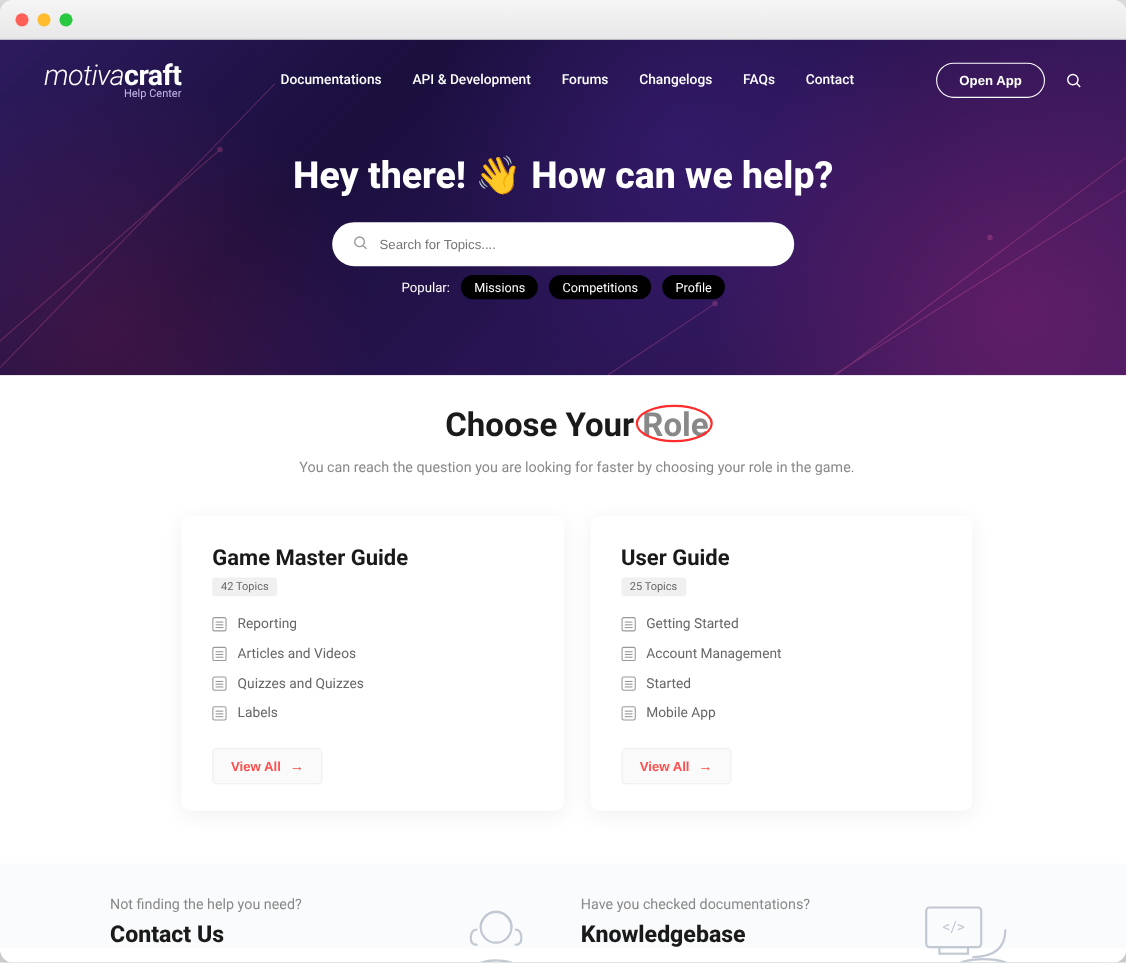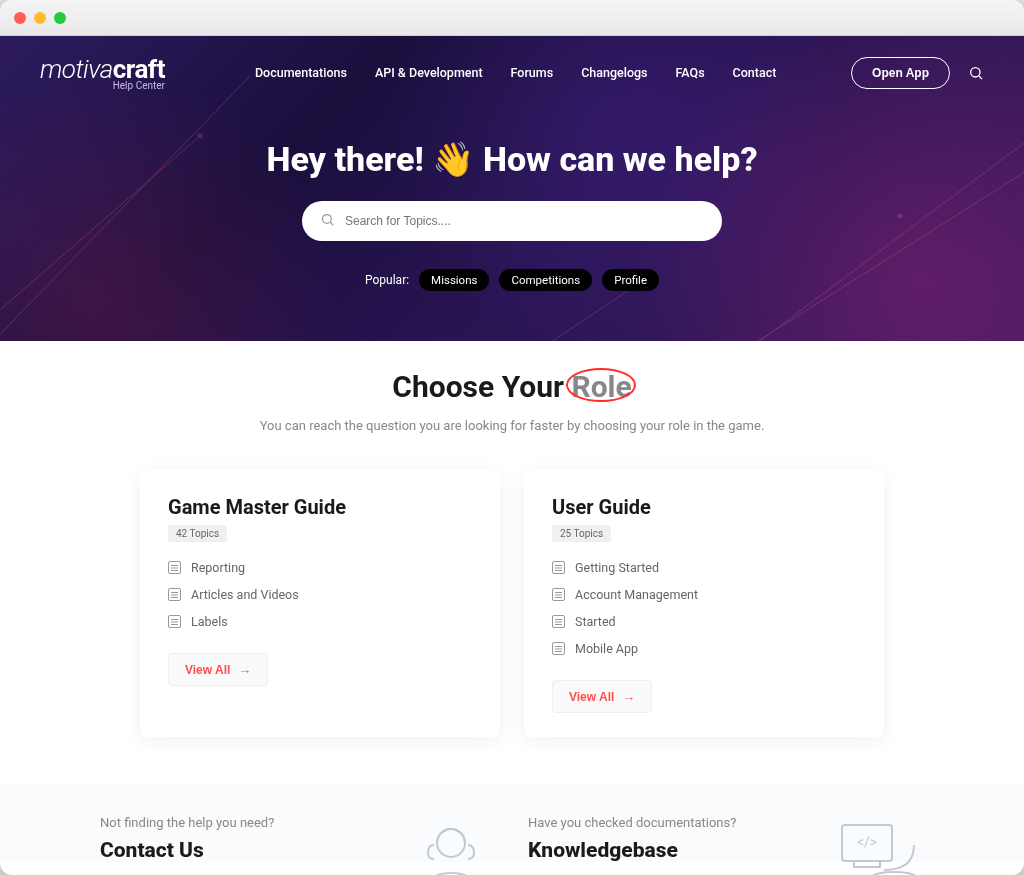--- a/index.html
+++ b/index.html
@@ -33,24 +33,24 @@
 .nav a { color: #fff; font-size: 12.5px; text-decoration: none; font-weight: 500; }
 
 .right-actions { margin-left: auto; display: flex; align-items: center; gap: 18px; }
 .open-app { border: 1.5px solid #fff; color: #fff; background: transparent; border-radius: 20px; padding: 8px 20px; font-size: 12px; font-weight: 600; cursor: pointer; }
 .search-icon-btn { color: #fff; cursor: pointer; display: flex; }
 
 .hero-center { position: relative; z-index: 2; text-align: center; margin-top: 48px; }
 .hero-title { color: #fff; font-size: 34px; font-weight: 800; }
 .search-wrap { margin: 22px auto 0; width: 420px; height: 40px; background: #fff; border-radius: 22px; display: flex; align-items: center; padding: 16px 18px; gap: 10px; }
 .search-wrap input { border: 0; outline: 0; flex: 1; font-size: 12px; color: #555; }
-.popular-row { margin-top: 28px; display: flex; justify-content: center; align-items: center; gap: 10px; color: #fff; font-size: 12px; }
+.popular-row { margin-top: 8px; display: flex; justify-content: center; align-items: center; gap: 10px; color: #fff; font-size: 12px; }
 .tag { background: #000; color: #fff; padding: 4px 12px; border-radius: 12px; font-size: 11.5px; cursor: pointer; }
 
-.section { padding: 28px 40px 0; text-align: center; }
+.section { padding: 28px 40px 0; text-align: center; margin-left: 25px; }
 .role-title { font-size: 30px; font-weight: 700; color: #1a1a1a; position: relative; display: inline-block; }
 .role-title .role-word { color: #888; position: relative; }
 .circle-annot { position: absolute; right: -8px; top: -4px; width: 78px; height: 40px; pointer-events: none; }
 .circle-annot svg { width: 100%; height: 100%; }
 .subtitle { font-size: 13px; color: #888; margin-top: 14px; }
 
 .cards { display: flex; gap: 24px; margin: 36px 100px 0; }
 .card { flex: 1; background: #fff; border-radius: 8px; box-shadow: 0 4px 20px rgba(0,0,0,0.06); padding: 26px 28px 24px; text-align: left; }
 .card h3 { font-size: 20px; font-weight: 700; color: #1a1a1a; }
 .topics-badge { display: inline-block; background: #f0f0f0; color: #666; font-size: 10px; padding: 3px 8px; border-radius: 3px; margin-top: 6px; }
@@ -160,20 +160,24 @@
             <div class="item">
                 <span class="doc-ico"></span>
                 <span>Reporting</span>
               </div>
             <div class="item">
                 <span class="doc-ico"></span>
                 <span>Articles and Videos</span>
               </div>
             <div class="item">
                 <span class="doc-ico"></span>
+                <span>Quizzes and Quizzes</span>
+              </div>
+            <div class="item">
+                <span class="doc-ico"></span>
                 <span>Labels</span>
               </div>
           </div>
           <button class="view-all">
               <span>View All</span>
               <span class="arrow-r">→</span>
             </button>
         </div>
 
         <div class="card">

